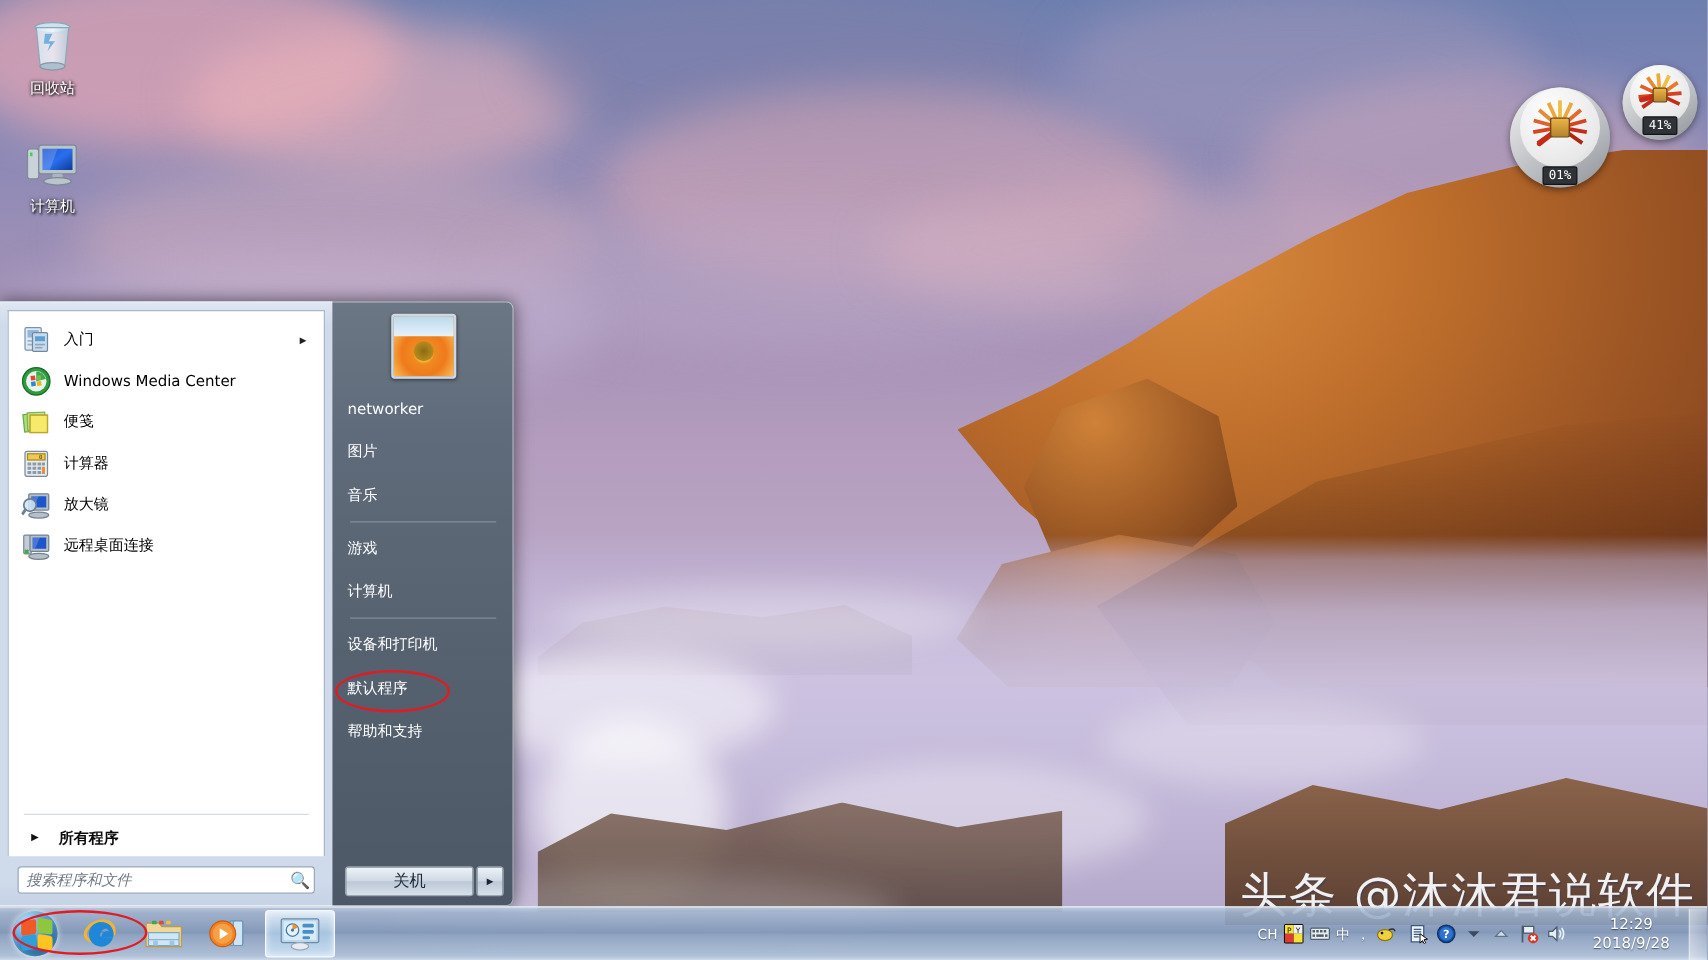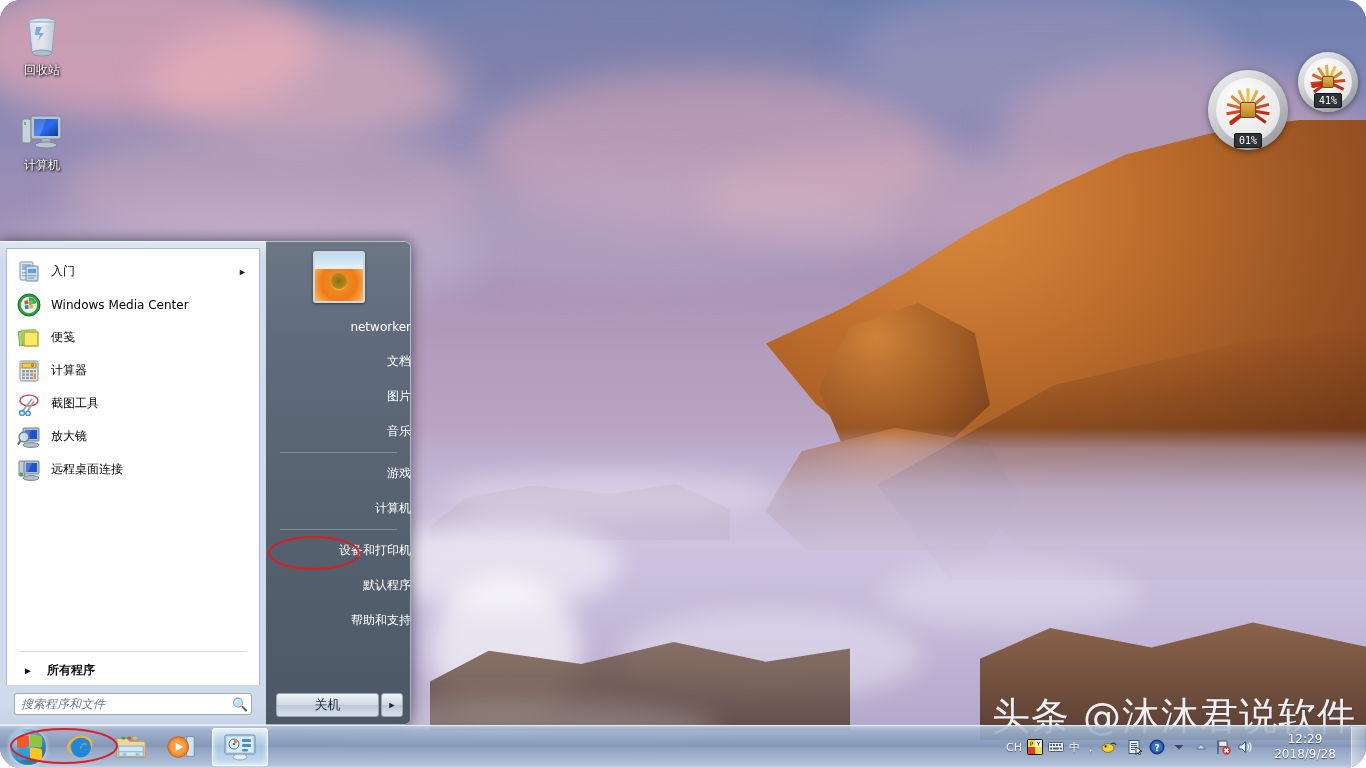--- a/index.html
+++ b/index.html
@@ -8,21 +8,20 @@
     overflow: hidden;
     font-family: "Liberation Sans", sans-serif;
   }
 
   
   #desktop {
     position: relative;
     width: 1366px; height: 768px;
     overflow: hidden;
     background: #6b6f94;
-    border-radius: 21px;
   }
   .wp-layer { position: absolute; inset: 0; }
 
   
   .wp-sky {
     background:
       linear-gradient(to bottom,
         #6d7faf 0%, #7a84b4 8%, #8c8ab6 16%,
         #9c8fb6 26%, #a894b8 36%, #b39cbd 46%,
         #b9a4c4 56%, #bdaccb 66%, #c2b4d3 76%,
@@ -122,21 +121,21 @@
     text-shadow: 0 0 3px rgba(0,0,0,.95), 1px 1px 2px rgba(0,0,0,.9);
     line-height: 14px;
   }
 
   
   #gadget { position: absolute; right: 8px; top: 52px; width: 150px; height: 100px; }
   .meter { position: absolute; border-radius: 50%; }
   .meter-ring {
     background: linear-gradient(145deg, #f4f4f4, #b9bcc0 60%, #8d9095);
     box-shadow: 0 2px 6px rgba(0,0,0,.45);
-    display: flex; align-items: center; justify-content: center;
+    display: flex; justify-content: center;
   }
   .meter-face {
     border-radius: 50%;
     background: radial-gradient(circle at 38% 30%, #ffffff, #e8e8e8 70%, #cfcfcf);
     position: relative;
   }
   .tick {
     position: absolute; left: 50%; top: 50%;
     width: 3px; height: 40%;
     transform-origin: 50% 100%;
@@ -315,21 +314,20 @@
     width: 16px; height: 16px; margin-left: -8px; margin-top: -8px;
     border-radius: 50%;
     background: radial-gradient(circle, #8d6b14, #c79a22);
   }
   .place {
     height: 35px;
     display: flex; align-items: center;
     padding: 0 0 0 12px;
     cursor: default;
     position: relative;
-    justify-content: flex-end;
   }
   .place .place-label {
     font-size: 12px;
     color: #ffffff;
     white-space: nowrap;
     font-family: "DejaVu Sans", "Liberation Sans", sans-serif;
   }
   .place-sep {
     height: 1px;
     background: rgba(255,255,255,.26);
@@ -637,30 +635,20 @@
                 <rect x="13" y="14.4" width="3" height="2.4"></rect>
                 <rect x="5" y="17.8" width="3" height="2.4"></rect>
                   <rect x="9" y="17.8" width="3" height="2.4"></rect>
                 <rect x="13" y="17.8" width="3" height="2.4"></rect>
               </g>
               <rect x="16.6" y="14.4" width="2.4" height="5.8" fill="#e8913a"></rect>
             </svg>
             <span class="plabel">计算器</span>
           </div>
 
-          <div class="prog">
-            <svg class="pico" viewBox="0 0 24 24">
-              <ellipse cx="12" cy="8.5" rx="9" ry="5.4" fill="none" stroke="#d0414b" stroke-width="1.4"></ellipse>
-              <path d="M5 20 L15 7" stroke="#9aa7b3" stroke-width="1.8"></path>
-              <path d="M10 20 L17 9" stroke="#9aa7b3" stroke-width="1.8"></path>
-              <circle cx="5" cy="21" r="2.4" fill="none" stroke="#4e96cf" stroke-width="1.6"></circle>
-              <circle cx="11" cy="21.4" r="2.2" fill="none" stroke="#4e96cf" stroke-width="1.6"></circle>
-            </svg>
-            <span class="plabel">截图工具</span>
-          </div>
 
 
           <div class="prog">
             <svg class="pico" viewBox="0 0 24 24">
               <rect x="6" y="3" width="16" height="13" rx="1" fill="#b5c0cb" stroke="#76838f"></rect>
               <rect x="8" y="5" width="12" height="9" fill="#1c56cc"></rect>
               <path d="M8 5 L14 5 L10 14 L8 14 Z" fill="#fff" opacity=".2"></path>
               <ellipse cx="14" cy="20" rx="8" ry="2.4" fill="#b5c0cb" stroke="#76838f"></ellipse>
               <circle cx="7" cy="12" r="5" fill="#cfe4f5" fill-opacity=".85" stroke="#6d7f90" stroke-width="1.4"></circle>
               <path d="M3.4 15.6 L0.8 19.6" stroke="#6d7f90" stroke-width="2.4"></path>
@@ -699,23 +687,20 @@
       </div>
     </div>
 
     <div id="sm-right">
       <div id="user-pic-wrap">
         <div id="user-pic"></div>
       </div>
 
       <div class="place">
         <span class="place-label">networker</span>
-      </div>
-      <div class="place">
-        <span class="place-label">文档</span>
       </div>
       <div class="place">
         <span class="place-label">图片</span>
       </div>
       <div class="place">
         <span class="place-label">音乐</span>
       </div>
 
       <div class="place-sep"></div>
 

